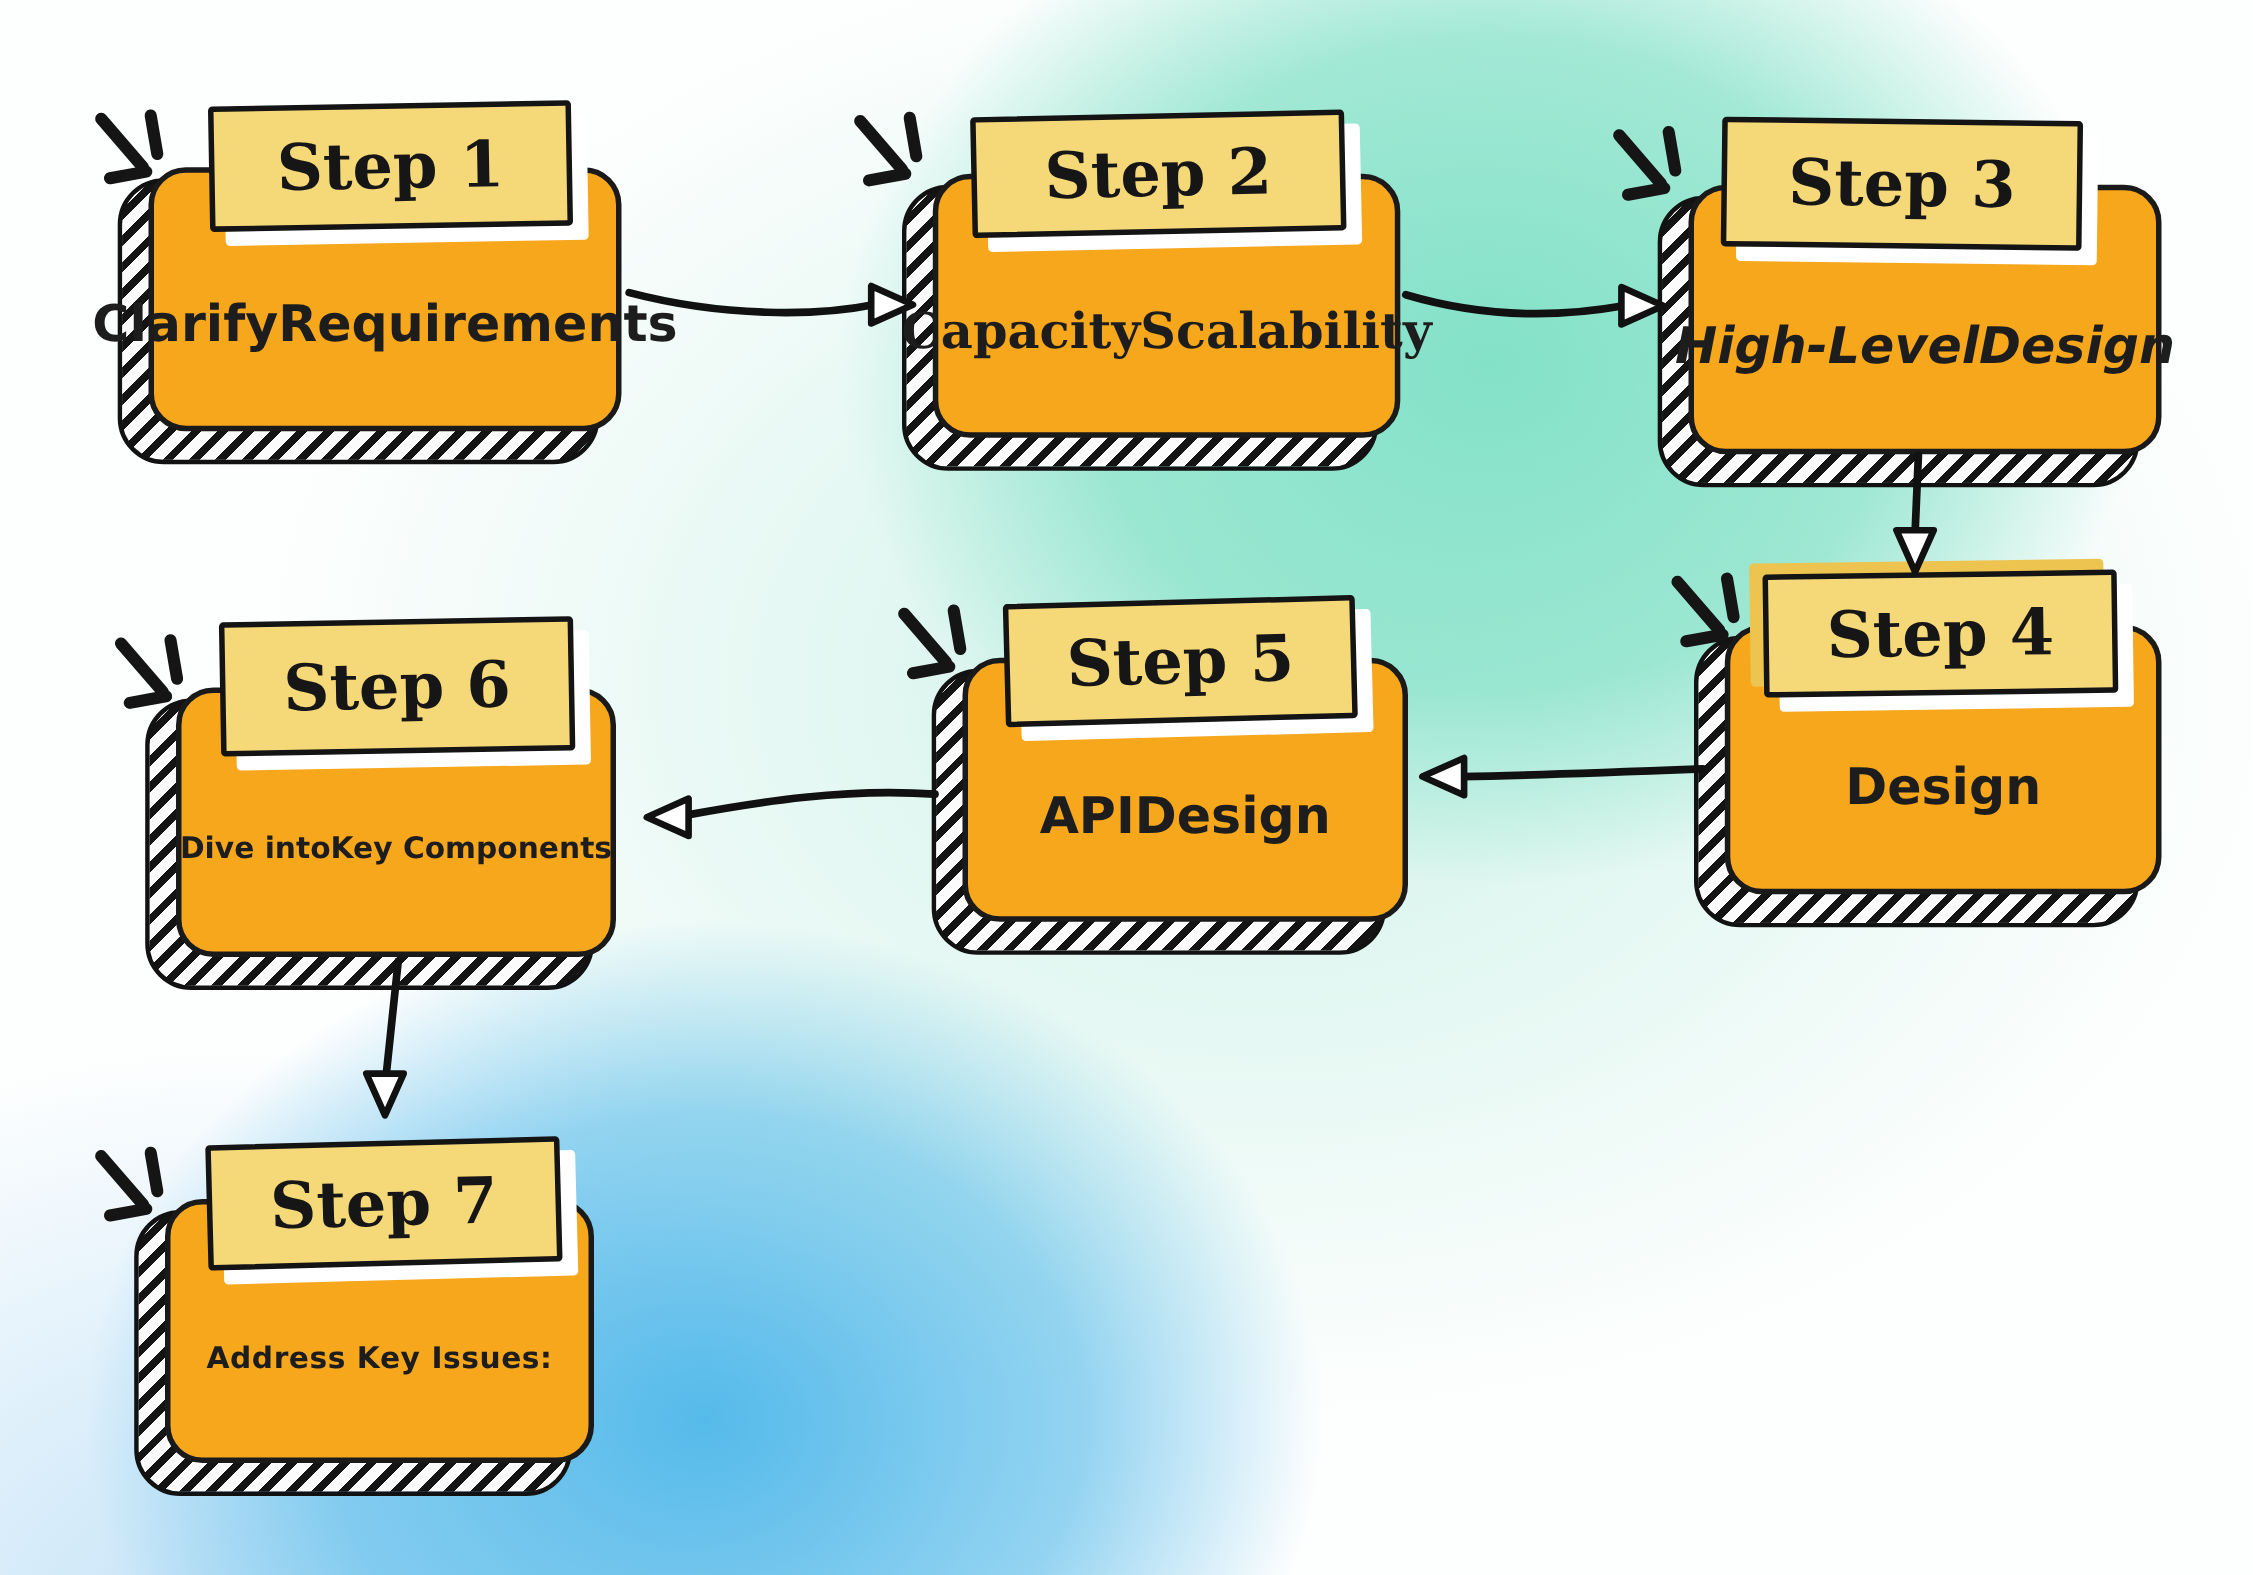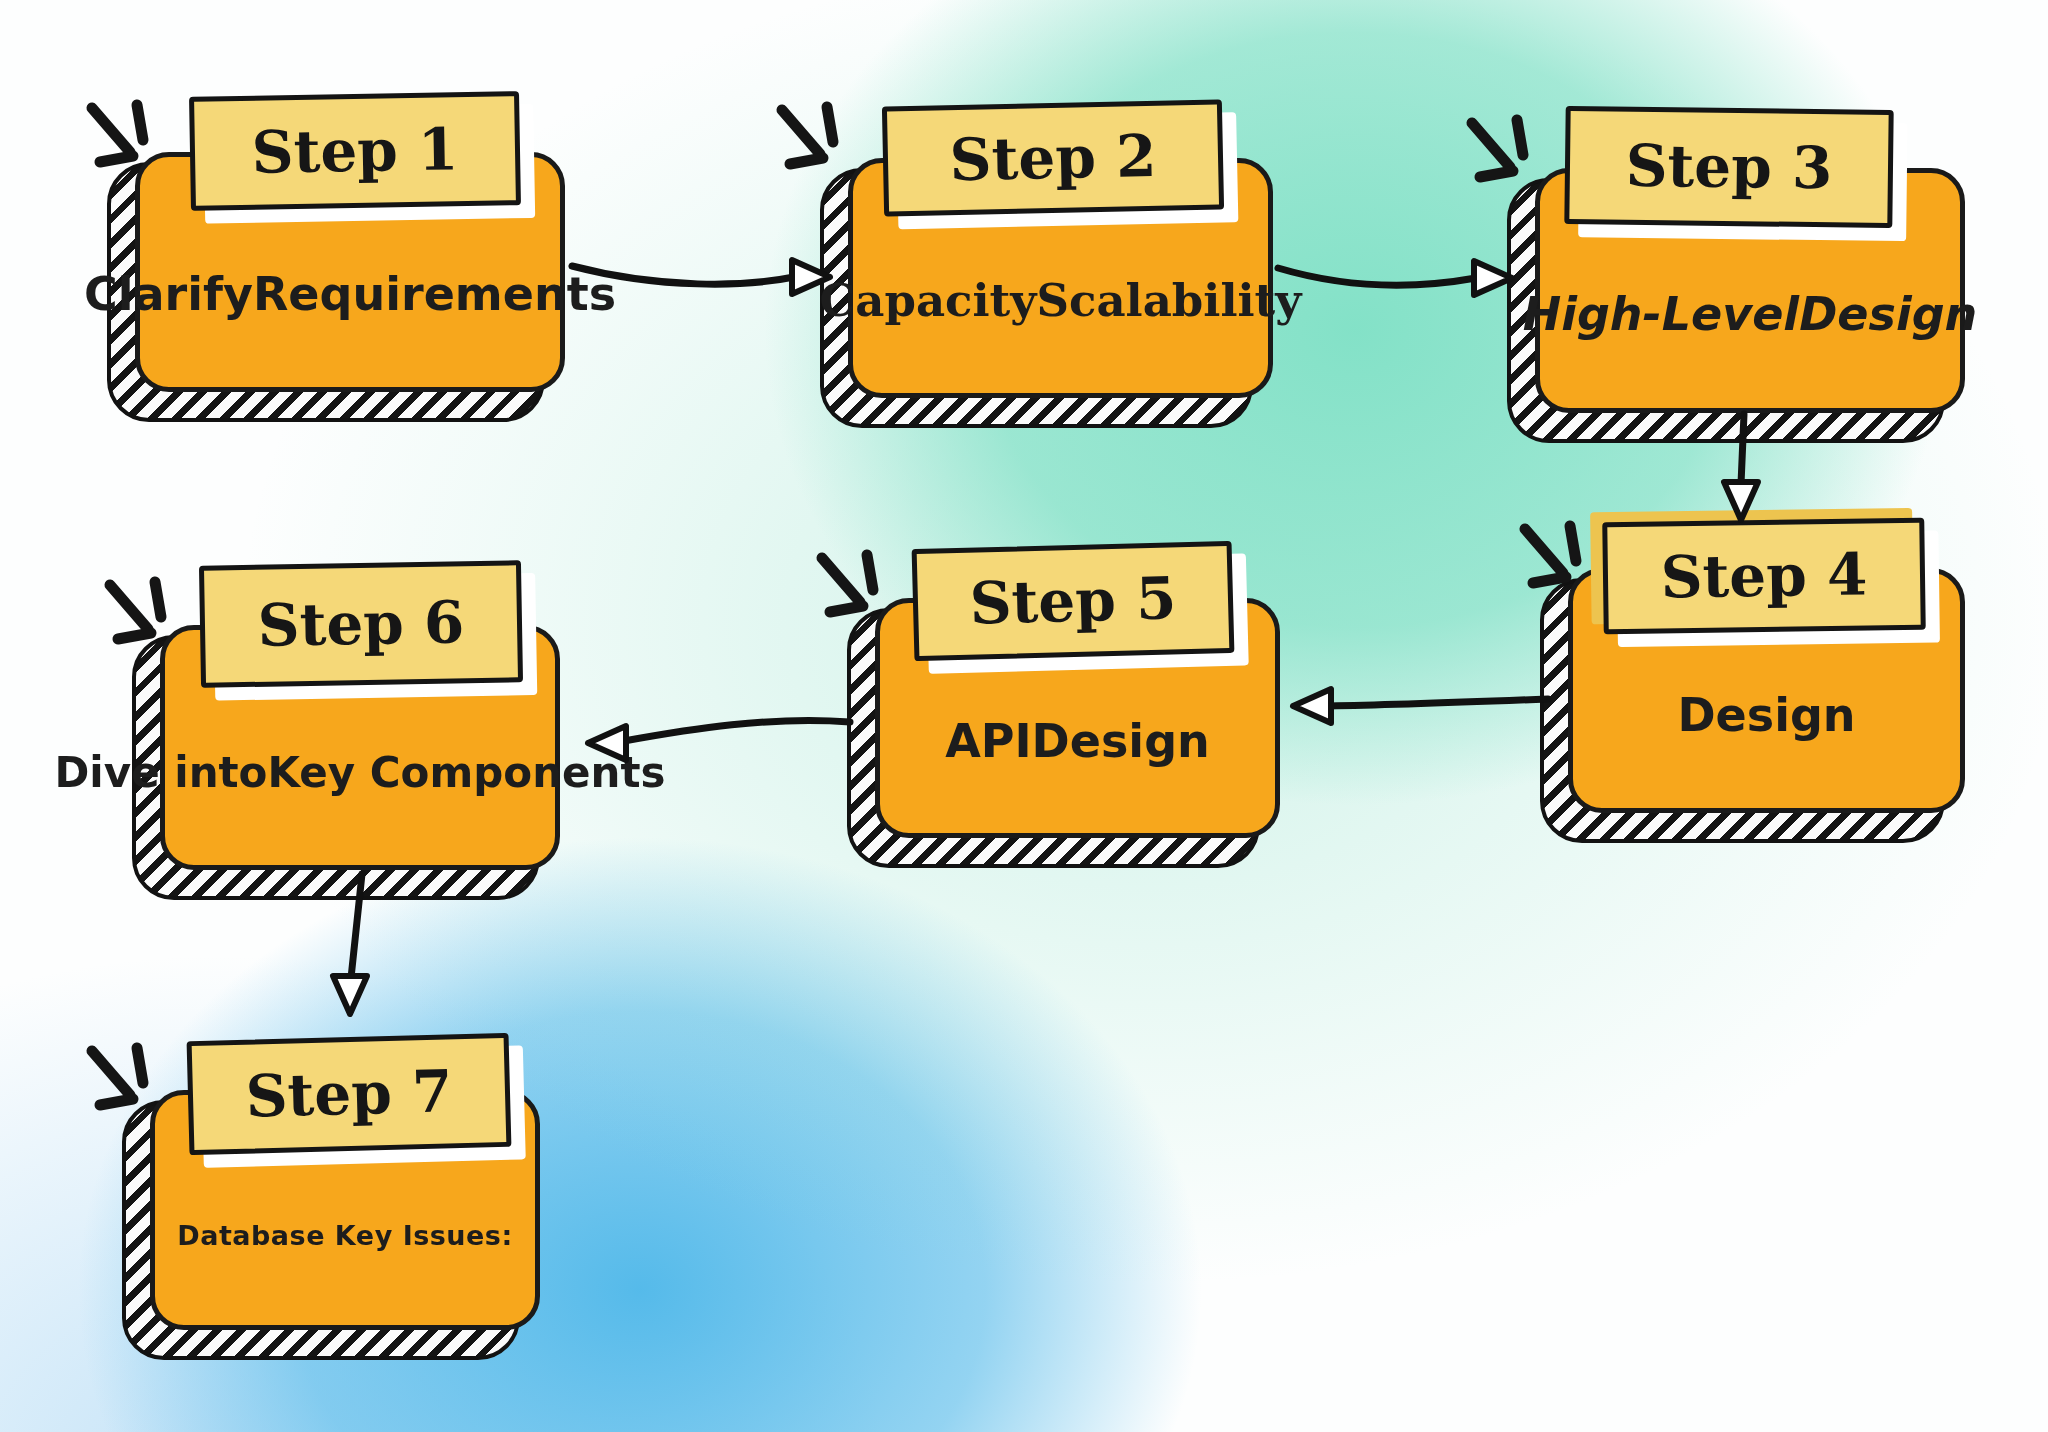--- a/index.html
+++ b/index.html
@@ -82,21 +82,21 @@
              box-shadow:14px 13px 0 #ffffff,-12px -10px 0 #edc44f;}
   .s4 .content{padding-top:50px;}
 
   .s5{left:875px;top:598px;width:405px;height:240px;}
   .s5 .label{left:38px;top:-53px;width:310px;height:102px;transform:rotate(-1.5deg);}
   .s5 .content{padding-top:48px;}
 
   .s6{left:160px;top:625px;width:400px;height:245px;}
   .s6 .label{left:40px;top:-62px;width:312px;height:112px;transform:rotate(-1deg);}
   .s6 .content{padding-top:50px;}
-  .s6 .line{font-size:42px;}
+  .s6 .line{font-size:27px;}
 
   .s7{left:150px;top:1090px;width:390px;height:240px;}
   .s7 .label{left:38px;top:-53px;width:312px;height:104px;transform:rotate(-1.5deg);}
   .s7 .content{padding-top:52px;}
   .s7 .line{font-size:27px;letter-spacing:0.5px;line-height:1.9;}
 
   #overlay{position:absolute;inset:0;z-index:3;pointer-events:none;}
 </style>
 </head>
 <body>
@@ -171,21 +171,21 @@
     </div>
     <div class="label">
         <span>Step 6</span>
       </div>
   </div>
 
   <div class="step s7">
     <div class="hatch"></div>
     <div class="box"></div>
     <div class="content">
-      <div class="line">Database Key Issues:</div>
+      <div class="line">Address Key Issues:</div>
     </div>
     <div class="label">
         <span>Step 7</span>
       </div>
   </div>
 
   <svg id="overlay" width="2048" height="1432" viewBox="0 0 2048 1432">
     <g stroke="#111111" stroke-width="7" fill="none" stroke-linecap="round">
       <g>
         <path d="M 572 266 C 660 289, 745 287, 794 277"></path>

